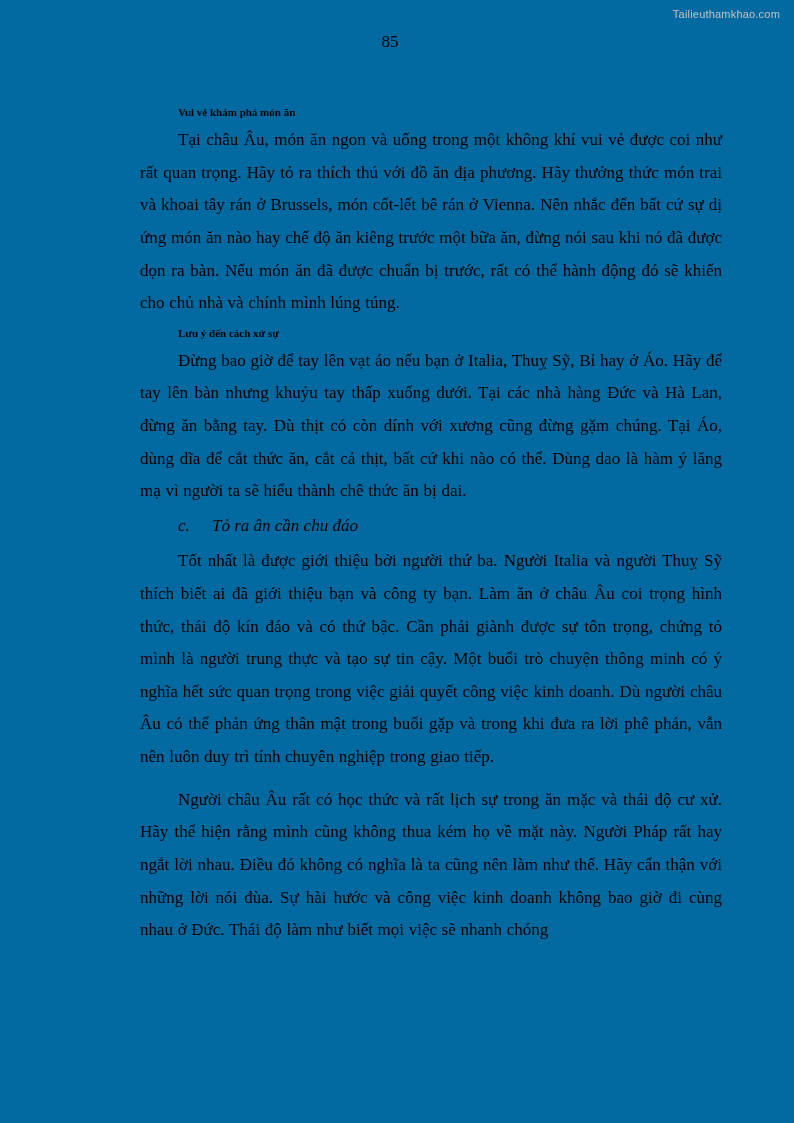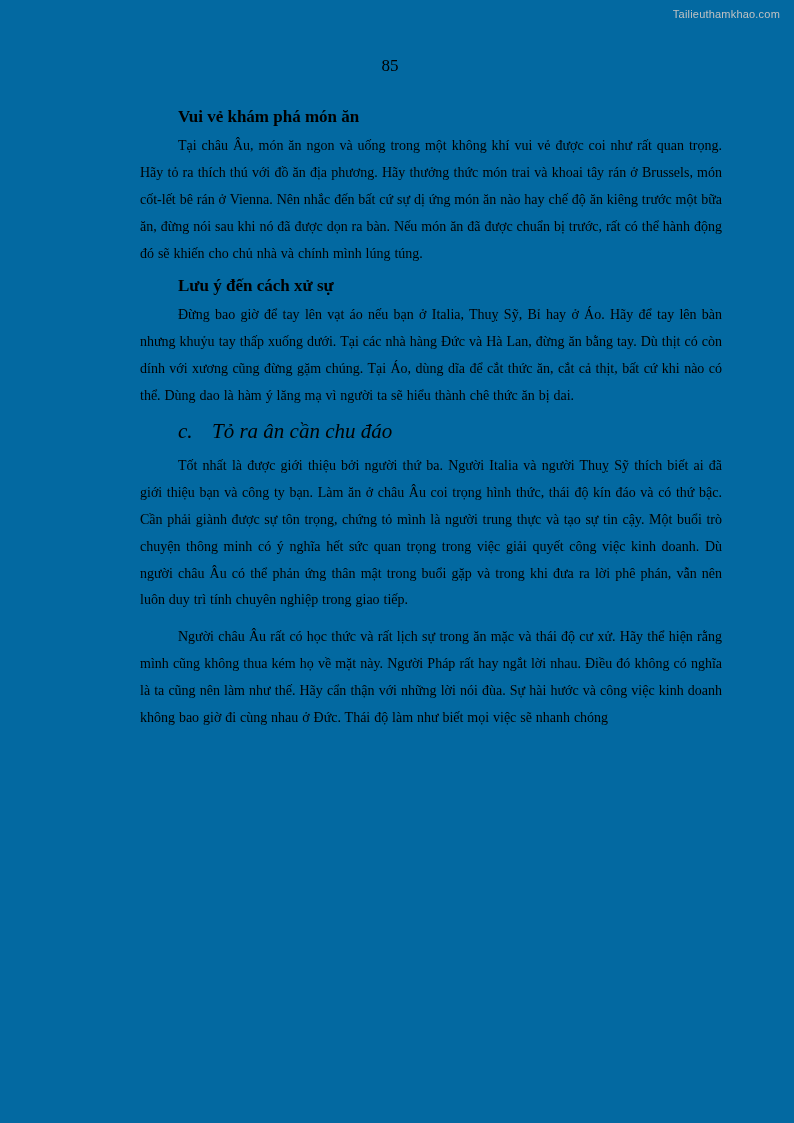--- a/index.html
+++ b/index.html
@@ -20,54 +20,54 @@
     position: absolute;
     top: 8px;
     right: 14px;
     font-family: "Liberation Sans", sans-serif;
     font-size: 11px;
     color: #c2c2c2;
     letter-spacing: 0.2px;
   }
   .page-number {
     position: absolute;
-    top: 56px;
+    top: 32px;
     left: 0;
     width: 780px;
     text-align: center;
     font-size: 17px;
   }
   .content {
     position: absolute;
     left: 140px;
     top: 104px;
     width: 582px;
   }
   .h-sub {
     font-weight: bold;
-    font-size: 17px;
+    font-size: 11px;
     margin: 0 0 3px 0;
     padding-left: 38px;
     line-height: 1.55;
   }
   .h-italic {
     font-style: italic;
-    font-size: 21px;
+    font-size: 17px;
     margin: 0 0 2px 0;
     padding-left: 38px;
     line-height: 1.55;
   }
   .h-italic .marker {
     font-style: italic;
     display: inline-block;
     width: 34px;
   }
   p.para {
     margin: 0 0 1px 0;
-    font-size: 14px;
+    font-size: 17px;
     line-height: 1.92;
     text-align: justify;
     text-indent: 38px;
     word-spacing: 0.4px;
   }
   .gap-sm { height: 4px; }
   .gap-md { height: 9px; }
 </style>
 </head>
 <body>

